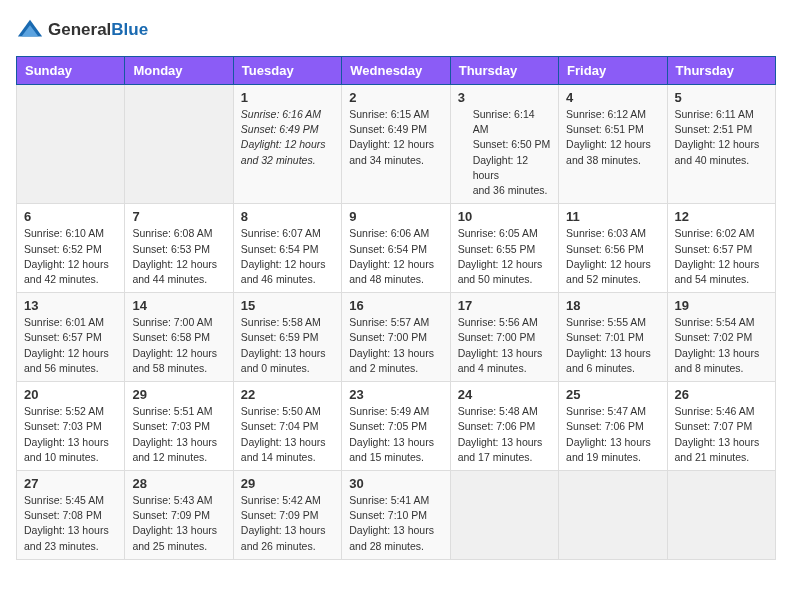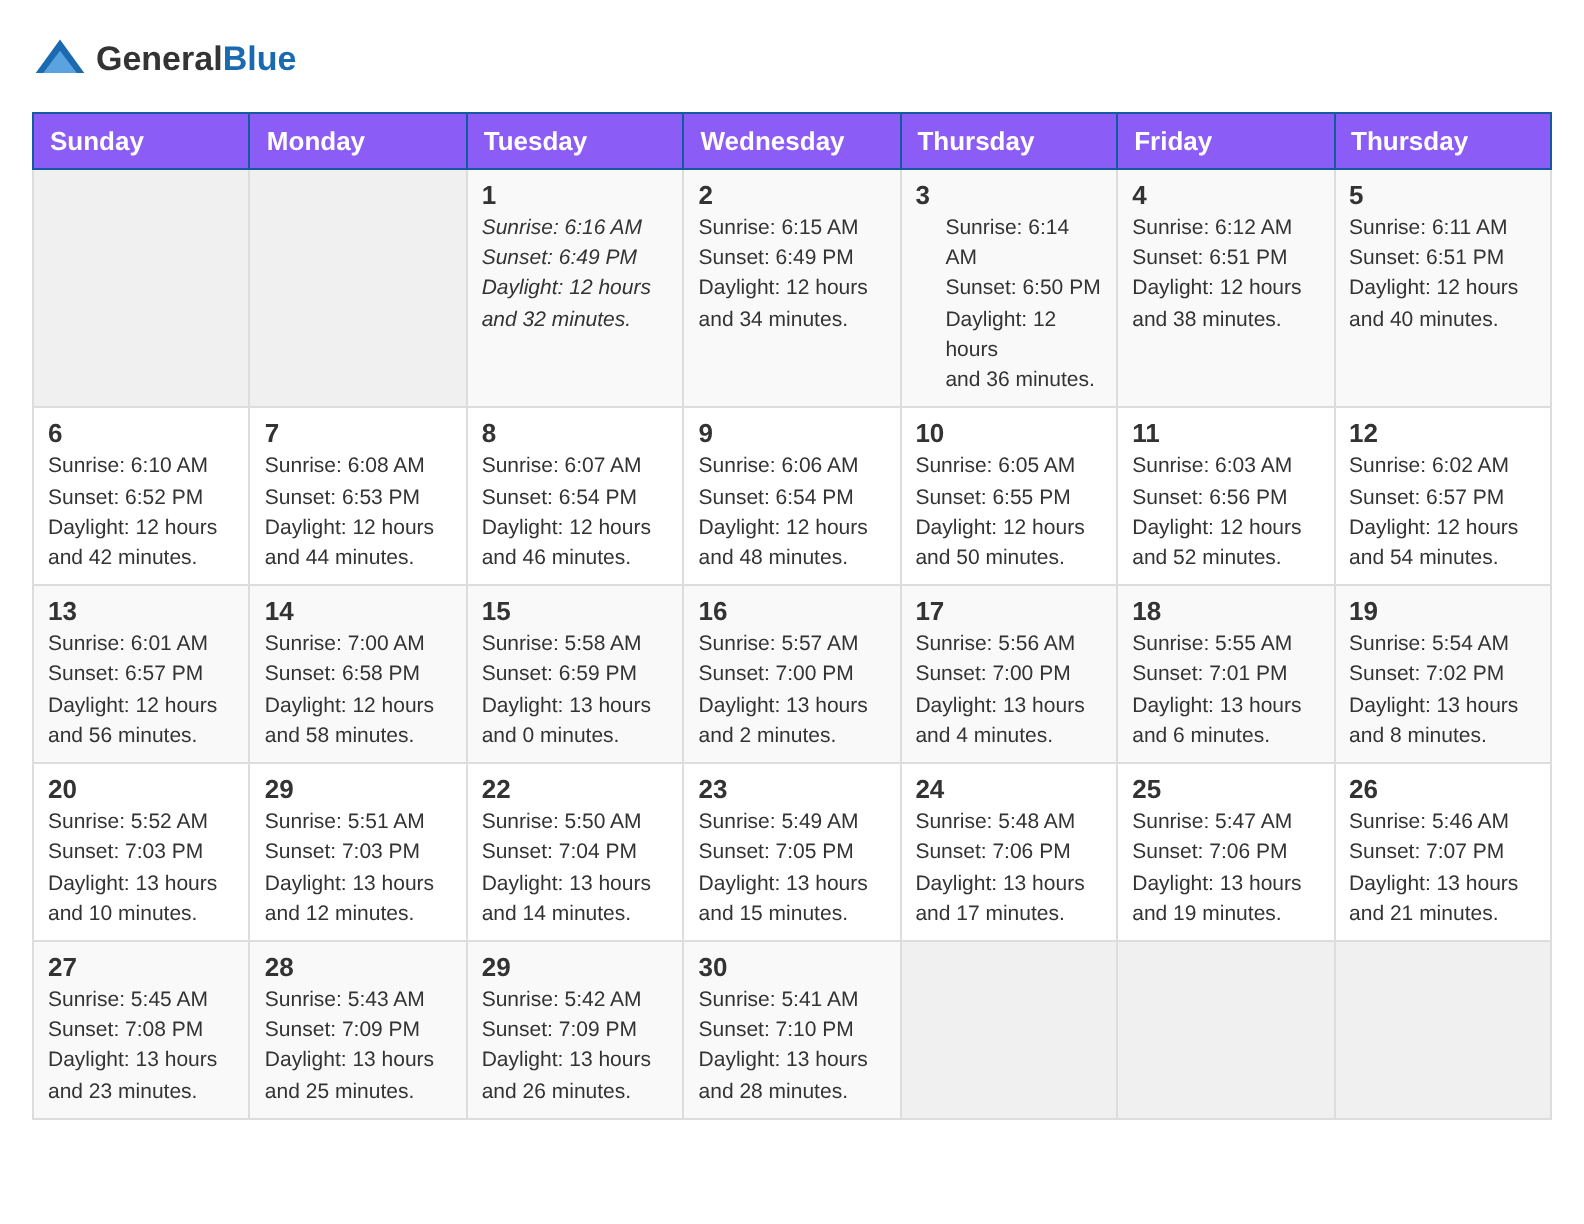--- a/index.html
+++ b/index.html
@@ -136,21 +136,21 @@
         <td>
           <span class="day-number">4</span>
           <div class="day-info" style="white-space: pre-line;">Sunrise: 6:12 AM
 Sunset: 6:51 PM
 Daylight: 12 hours
 and 38 minutes.</div>
         </td>
         <td>
           <span class="day-number">5</span>
           <div class="day-info" style="white-space: pre-line;">Sunrise: 6:11 AM
-Sunset: 6:51 PM
+Sunset: 2:51 PM
 Daylight: 12 hours
 and 40 minutes.</div>
         </td>
       </tr>
       <tr>
         <td>
           <span class="day-number">6</span>
           <div class="day-info" style="white-space: pre-line;">Sunrise: 6:10 AM
 Sunset: 6:52 PM
 Daylight: 12 hours

